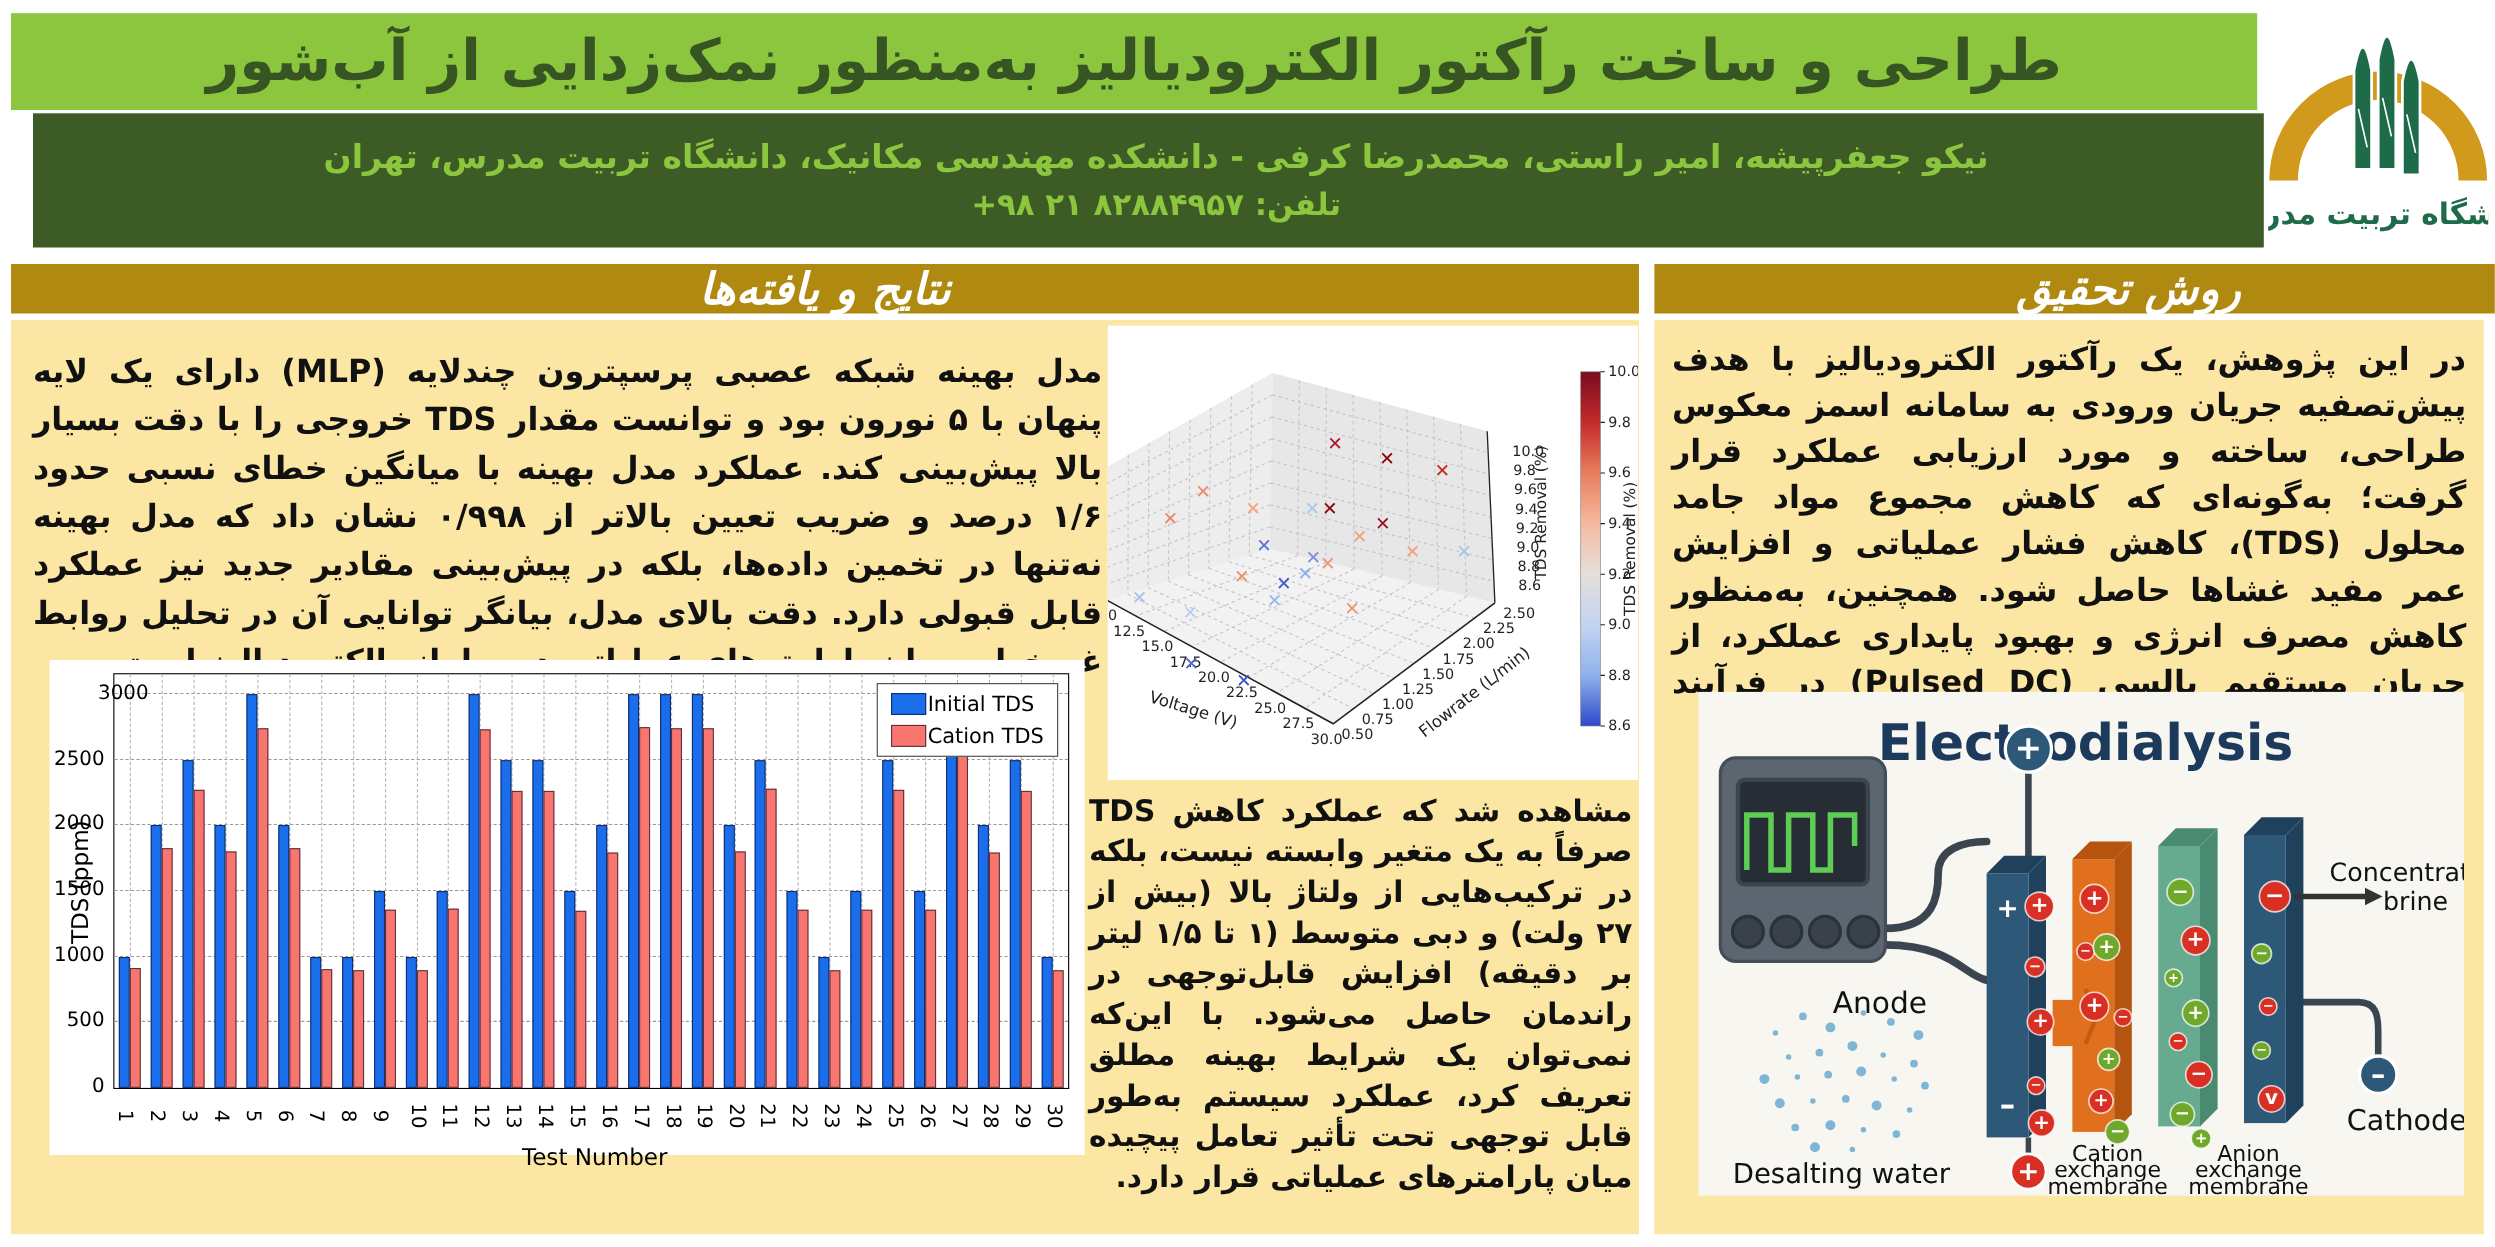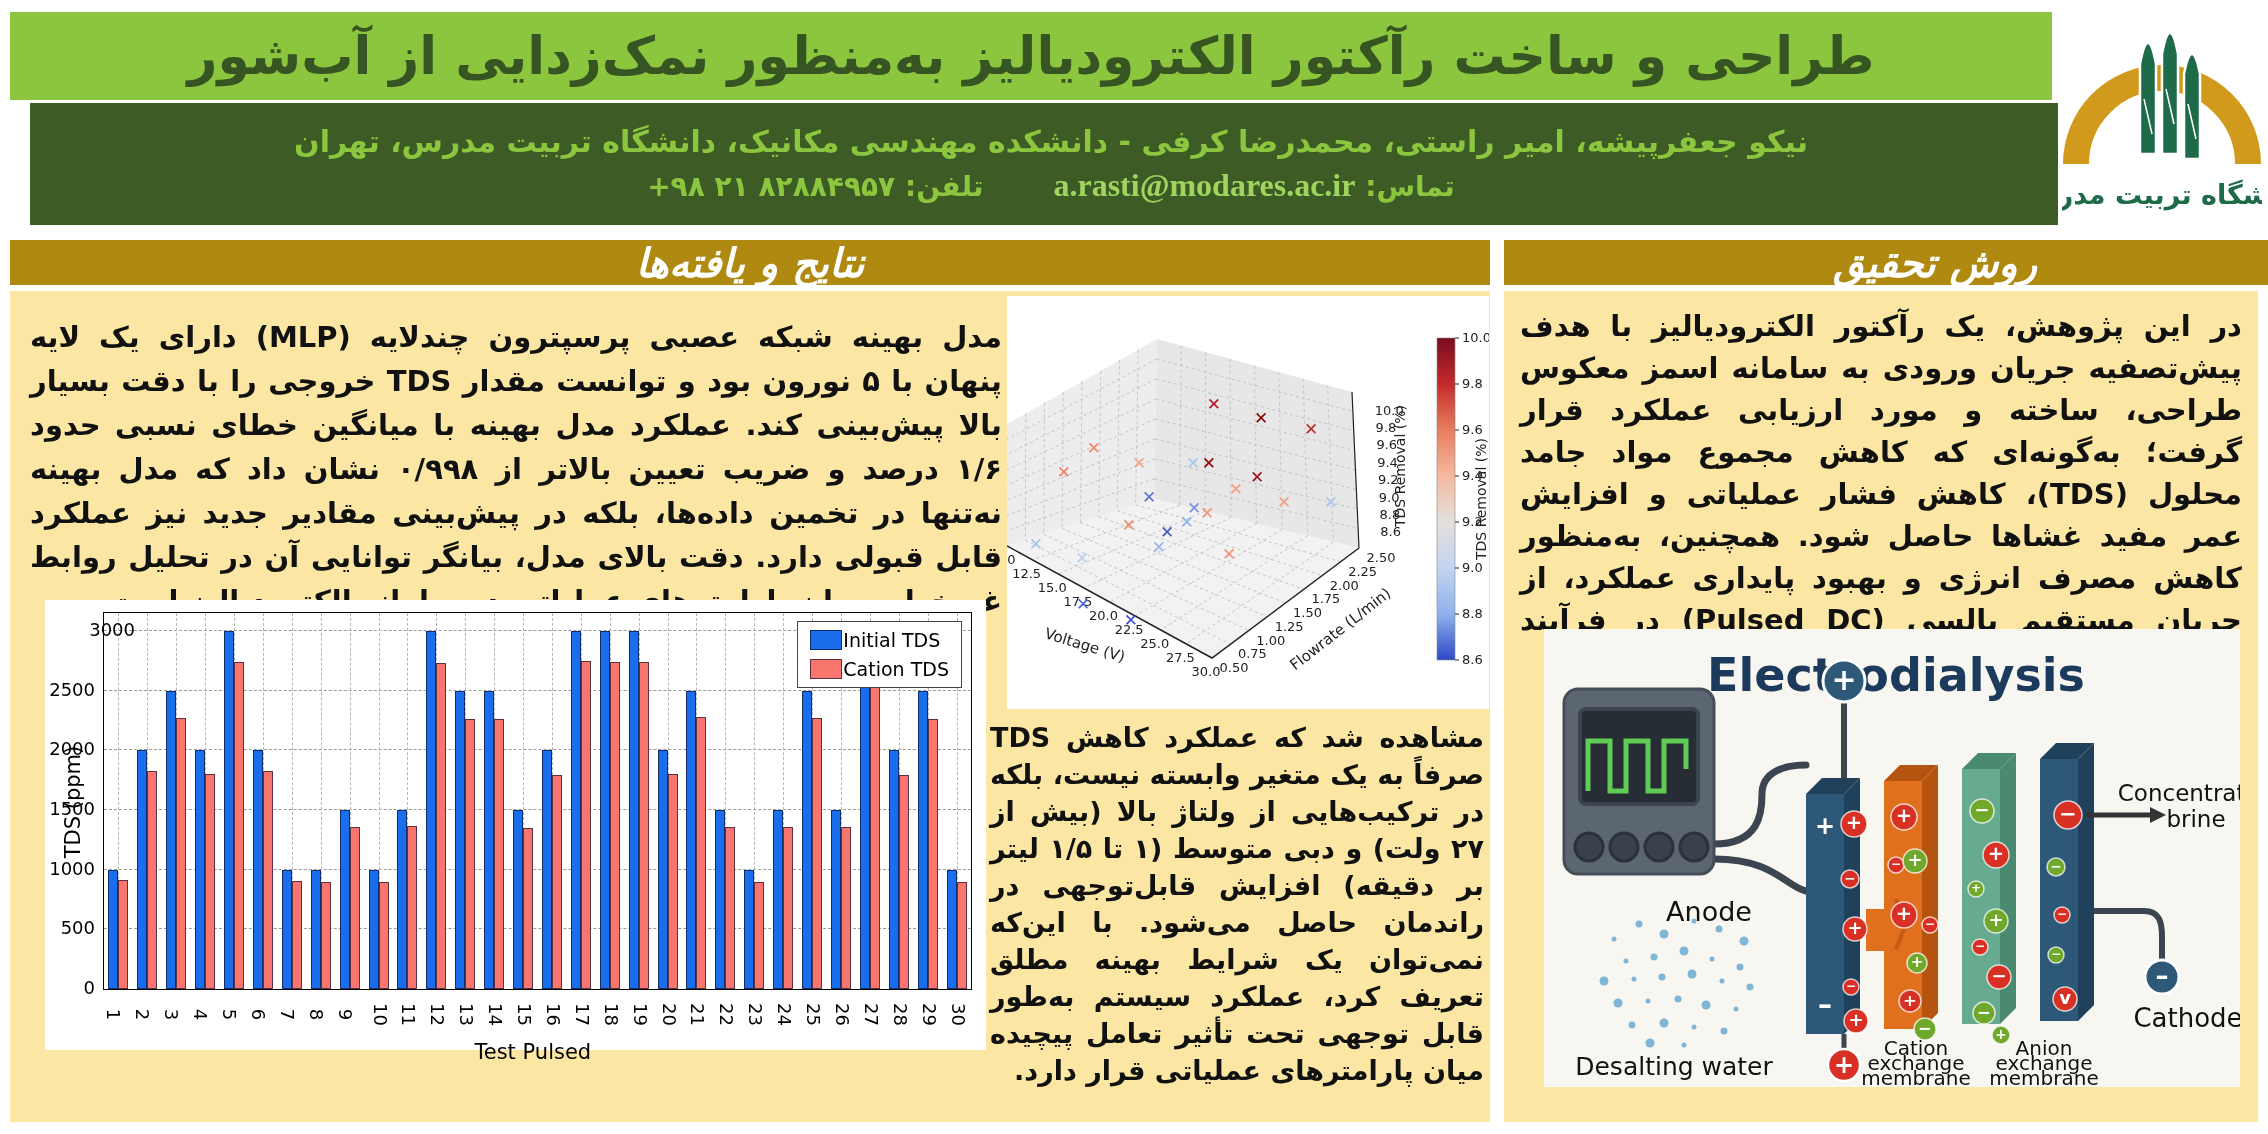--- a/index.html
+++ b/index.html
@@ -51,24 +51,20 @@
 </head>
 <body>
 
 <div class="abs title-bar">
   <h1>طراحی و ساخت رآکتور الکترودیالیز به‌منظور نمک‌زدایی از آب‌شور</h1>
 </div>
 
 <div class="abs authors-bar">
   <div class="authors-line">نیکو جعفرپیشه، امیر راستی، محمدرضا کرفی - دانشکده مهندسی مکانیک، دانشگاه تربیت مدرس، تهران</div>
   <div class="contact-line">
-    <span>
-      <span>تماس:</span>
-      <span class="email ltr">a.rasti@modares.ac.ir</span>
-    </span>
     <span>
       <span>تلفن:</span>
       <span class="ltr">+۹۸ ۲۱ ۸۲۸۸۴۹۵۷</span>
     </span>
   </div>
 </div>
 
 <div class="abs logo-box">
   <svg width="200" height="222" viewBox="0 0 200 222">
     <path d="M14 160 A86 86 0 0 1 186 160" fill="none" stroke="#D19A1C" stroke-width="26"></path>
@@ -367,21 +363,21 @@
       <div class="xtick" style="left: 641.45px; top: 404px;">21</div>
       <div class="xtick" style="left: 670.35px; top: 404px;">22</div>
       <div class="xtick" style="left: 699.25px; top: 404px;">23</div>
       <div class="xtick" style="left: 728.15px; top: 404px;">24</div>
       <div class="xtick" style="left: 757.05px; top: 404px;">25</div>
       <div class="xtick" style="left: 785.95px; top: 404px;">26</div>
       <div class="xtick" style="left: 814.85px; top: 404px;">27</div>
       <div class="xtick" style="left: 843.75px; top: 404px;">28</div>
       <div class="xtick" style="left: 872.65px; top: 404px;">29</div>
       <div class="xtick" style="left: 901.55px; top: 404px;">30</div>
-      <div class="xlabel" style="left: 429.5px; top: 440px;">Test Pulsed</div>
+      <div class="xlabel" style="left: 429.5px; top: 440px;">Test Number</div>
       <div class="ylabel" style="left: -28px; top: 190px;">TDS (ppm)</div>
     </div>
 
   <div class="abs fa-par par-tds">مشاهده شد که عملکرد کاهش TDS صرفاً به یک متغیر وابسته نیست، بلکه در ترکیب‌هایی از ولتاژ بالا (بیش از ۲۷ ولت) و دبی متوسط (۱ تا ۱/۵ لیتر بر دقیقه) افزایش قابل‌توجهی در راندمان حاصل می‌شود. با این‌که نمی‌توان یک شرایط بهینه مطلق تعریف کرد، عملکرد سیستم به‌طور قابل توجهی تحت تأثیر تعامل پیچیده میان پارامترهای عملیاتی قرار دارد.</div>
 </div>
 
 <div class="abs panel panel-right">
   <div class="abs fa-par par-method">در این پژوهش، یک رآکتور الکترودیالیز با هدف پیش‌تصفیه جریان ورودی به سامانه اسمز معکوس طراحی، ساخته و مورد ارزیابی عملکرد قرار گرفت؛ به‌گونه‌ای که کاهش مجموع مواد جامد محلول (TDS)، کاهش فشار عملیاتی و افزایش عمر مفید غشاها حاصل شود. همچنین، به‌منظور کاهش مصرف انرژی و بهبود پایداری عملکرد، از جریان مستقیم پالسی (Pulsed DC) در فرآیند الکترودیالیز استفاده شد.</div>
   <div class="abs fig diagram-box">
     <svg id="eddiagram" width="696" height="458" viewBox="0 0 696 458">

